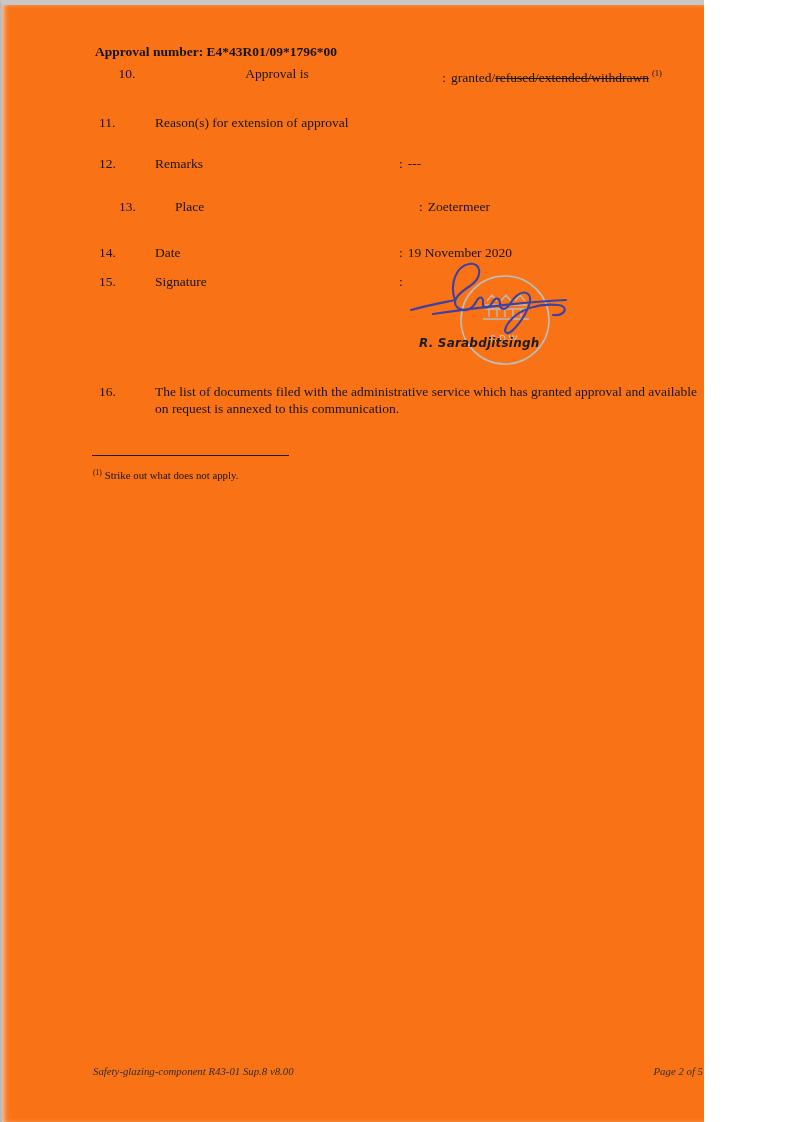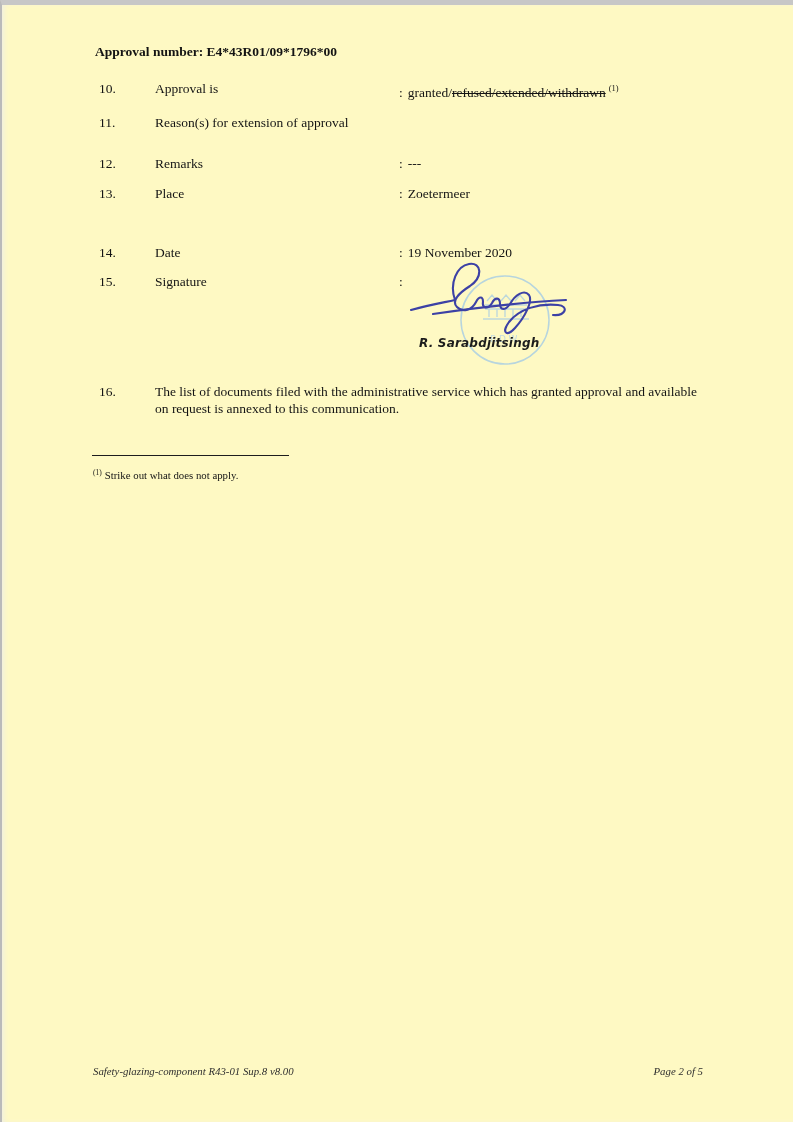--- a/index.html
+++ b/index.html
@@ -1,19 +1,19 @@
 <!DOCTYPE html>
 <html><head>
 <meta charset="utf-8">
 <style>
   html,body{margin:0;padding:0;background:#ffffff;}
   .page{
     position:relative;
-    width:793px;height:1122px;
-    background:#fef9c3;
+    width:704px;height:1122px;
+    background:#f97316;
     box-sizing:border-box;
     border-top:5px solid #c7c7c7;
     border-left:2px solid #bababa;
     box-shadow:inset 4px 0 6px -3px #ececec;
     font-family:"Liberation Serif", serif;
     color:#141414;
     font-size:13.5px;
     line-height:17px;
     overflow:hidden;
   }
@@ -24,24 +24,24 @@
   .row{
     position:absolute;left:97px;width:606px;
     display:grid;grid-template-columns:56px 244px 1fr;
   }
   .row .num{}
   .row .label{}
   .row .value{padding-left:12px;text-indent:-12px;}
   .colon{margin-right:5px;}
   .strike{text-decoration:line-through;text-decoration-thickness:1.4px;}
   .sup{font-size:8.5px;vertical-align:6px;margin-left:3px;}
-  .r10{top:75px;}
+  .r10{top:60px;text-align:center;}
   .r11{top:109px;}
   .r12{top:150px;}
-  .r13{top:180px;}
+  .r13{top:193px;margin-left:20px;}
   .r14{top:227px;margin-top:12px;}
   .r15{top:268px;}
   .sig-art{position:absolute;left:403px;top:248px;z-index:1;}
   .sig-name{
     position:absolute;left:417px;top:330px;z-index:2;
     font-family:"DejaVu Sans", sans-serif;
     font-weight:bold;font-style:italic;font-size:12px;color:#1c1c1c;
     letter-spacing:0.2px;
   }
   .item16{

